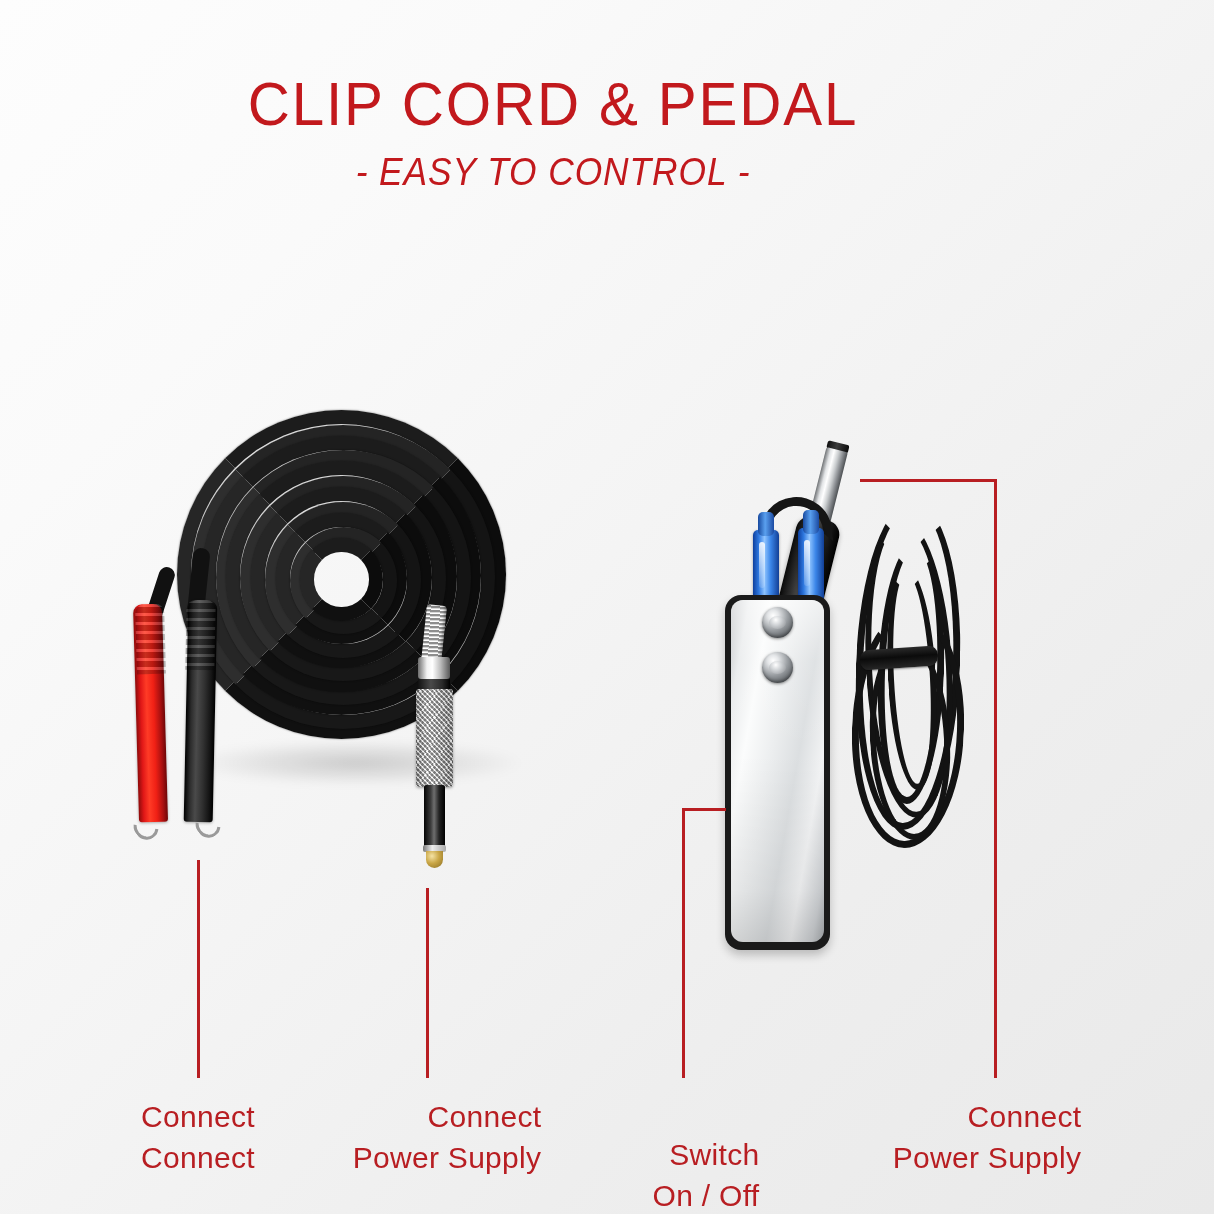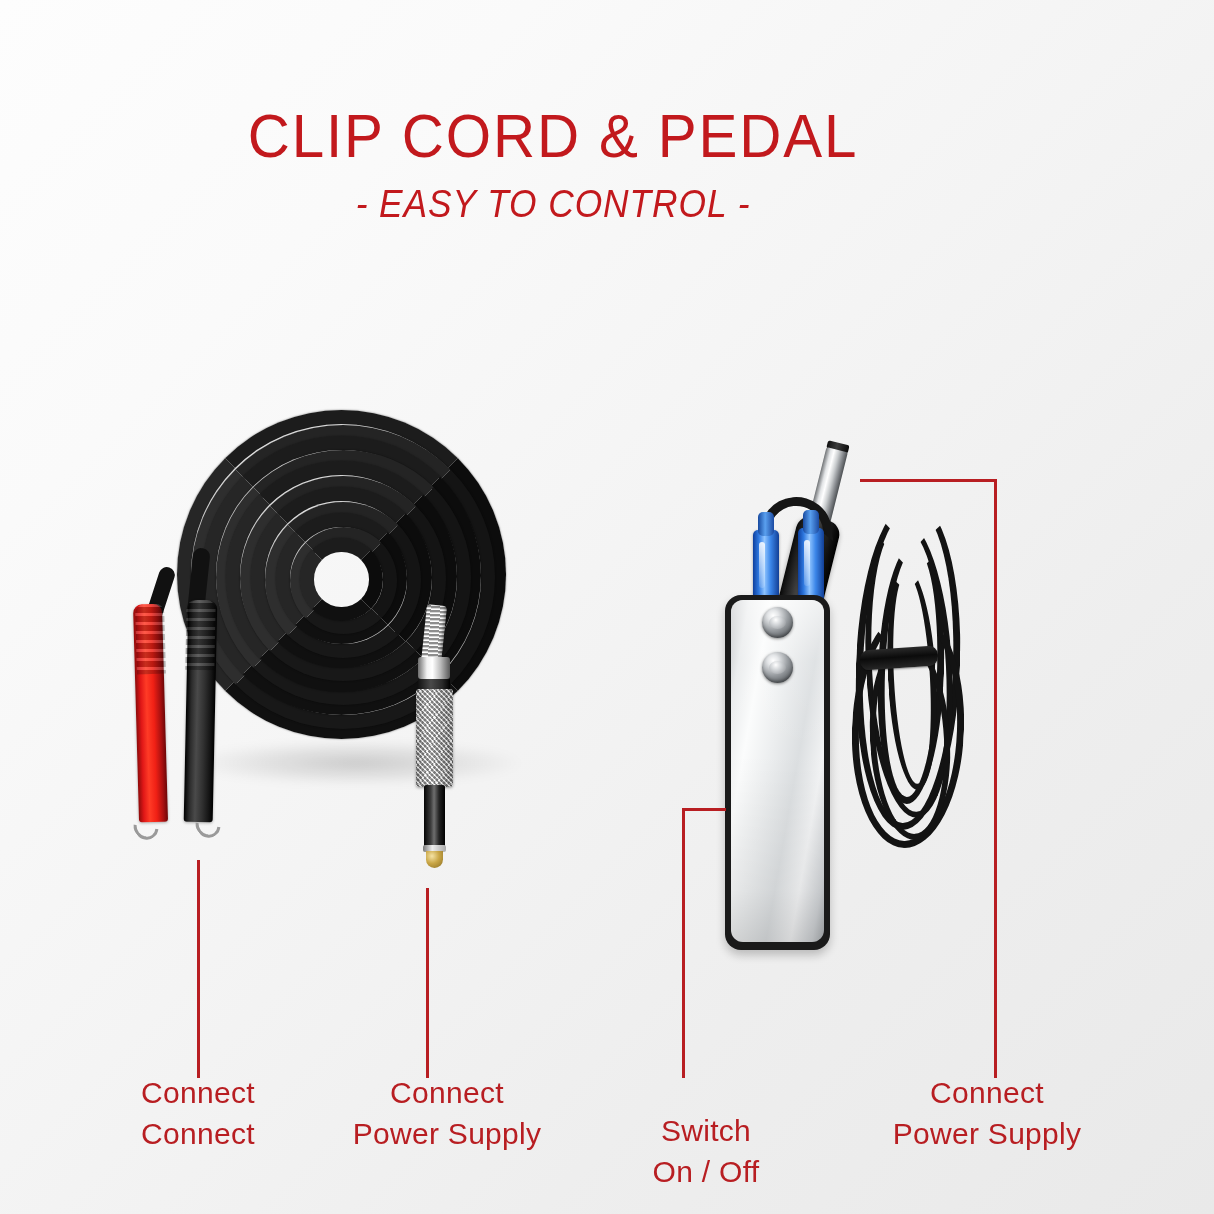--- a/index.html
+++ b/index.html
@@ -19,21 +19,21 @@
         #f4f4f4 48%,
         #eeeeee 72%,
         #e9e9e9 100%);
     overflow:hidden;
   }
 
   
   #header {
     position:absolute; top:0; left:0; width:1106px;
     text-align:center;
-    padding-top:104px;
+    padding-top:72px;
   }
   #title {
     font-size:62px;
     letter-spacing:2px;
     font-weight:400;
     color:#c2191d;
     line-height:1.02;
     font-stretch:condensed;
     transform:scaleX(0.94);
     white-space:nowrap;
@@ -49,27 +49,28 @@
   }
 
   
   .leader { position:absolute; background:#b81e22; }
   .leader-v { width:3px; }
   .leader-h { height:3px; }
 
   
   .caption {
     position:absolute;
-    text-align:center;
+    text-align:right;
     color:#b81e22;
     font-size:30px;
     line-height:1.35;
     letter-spacing:0.3px;
     white-space:nowrap;
     transform:translateX(-50%);
+    margin-top:24px;
   }
   .caption .l2 { display:block; }
 
   
   #clipcord { position:absolute; left:0; top:0; width:620px; height:900px; }
 
   
   #coil {
     position:absolute;
     left:178px; top:411px;

